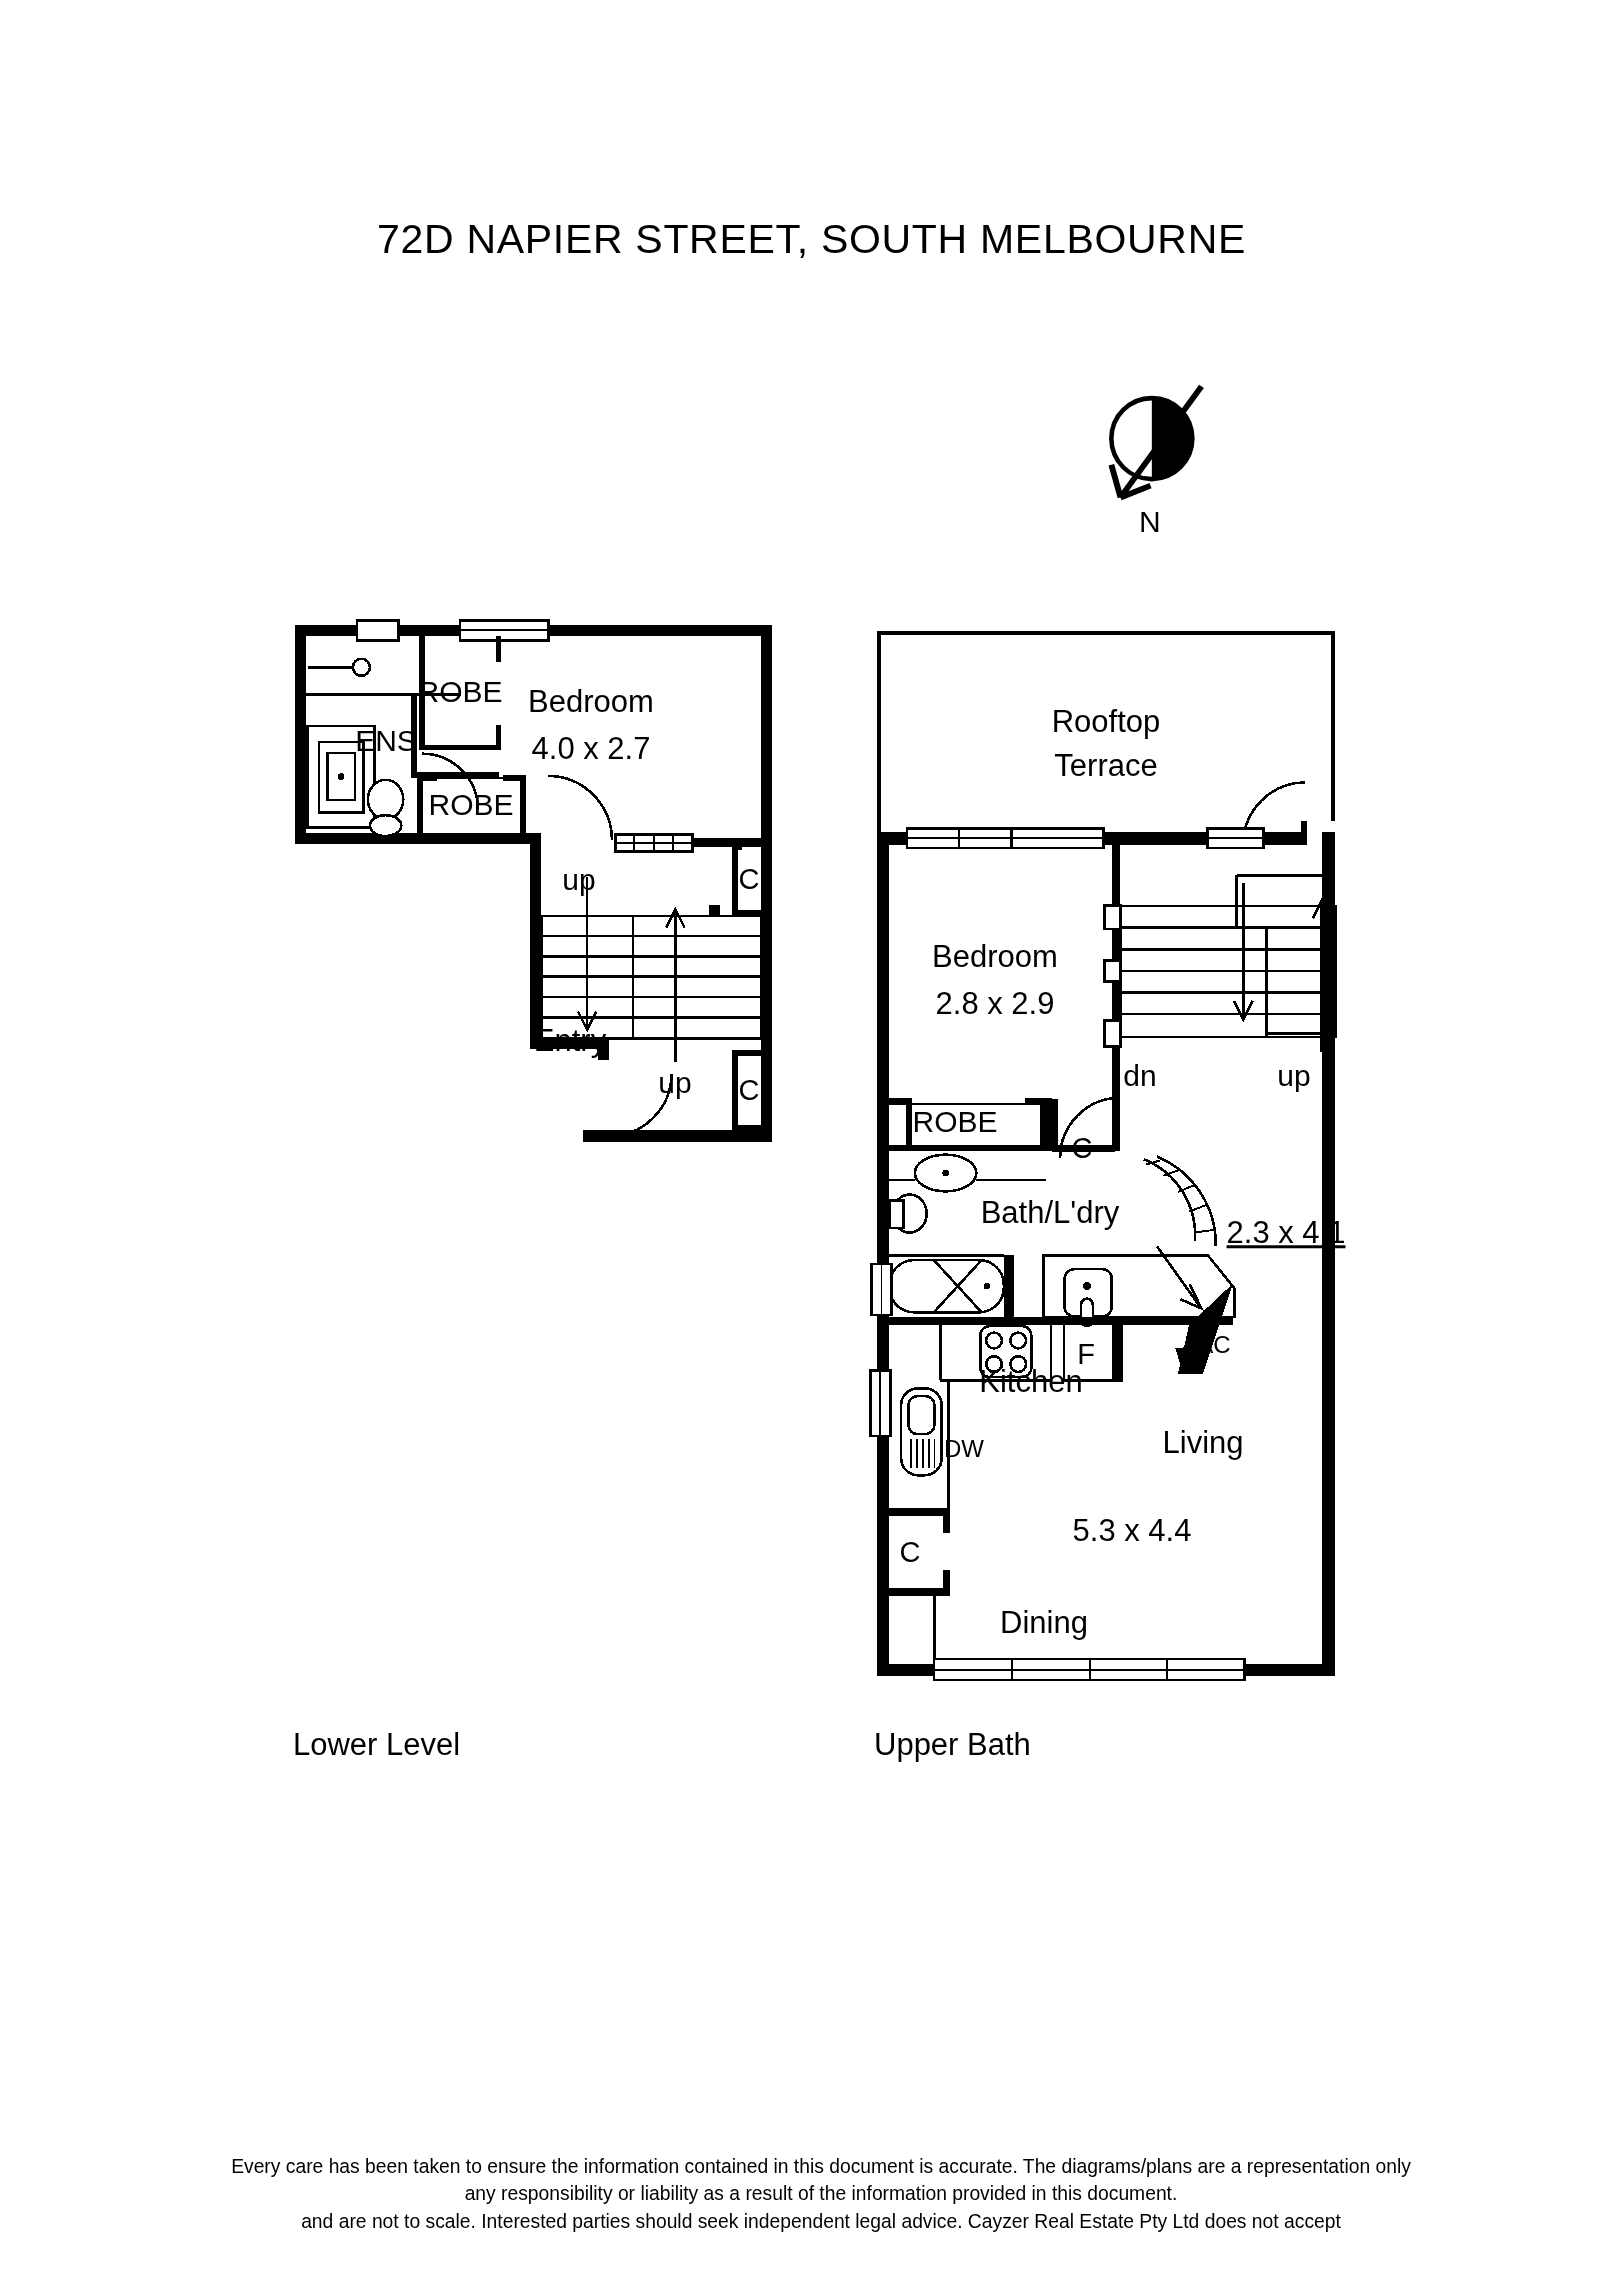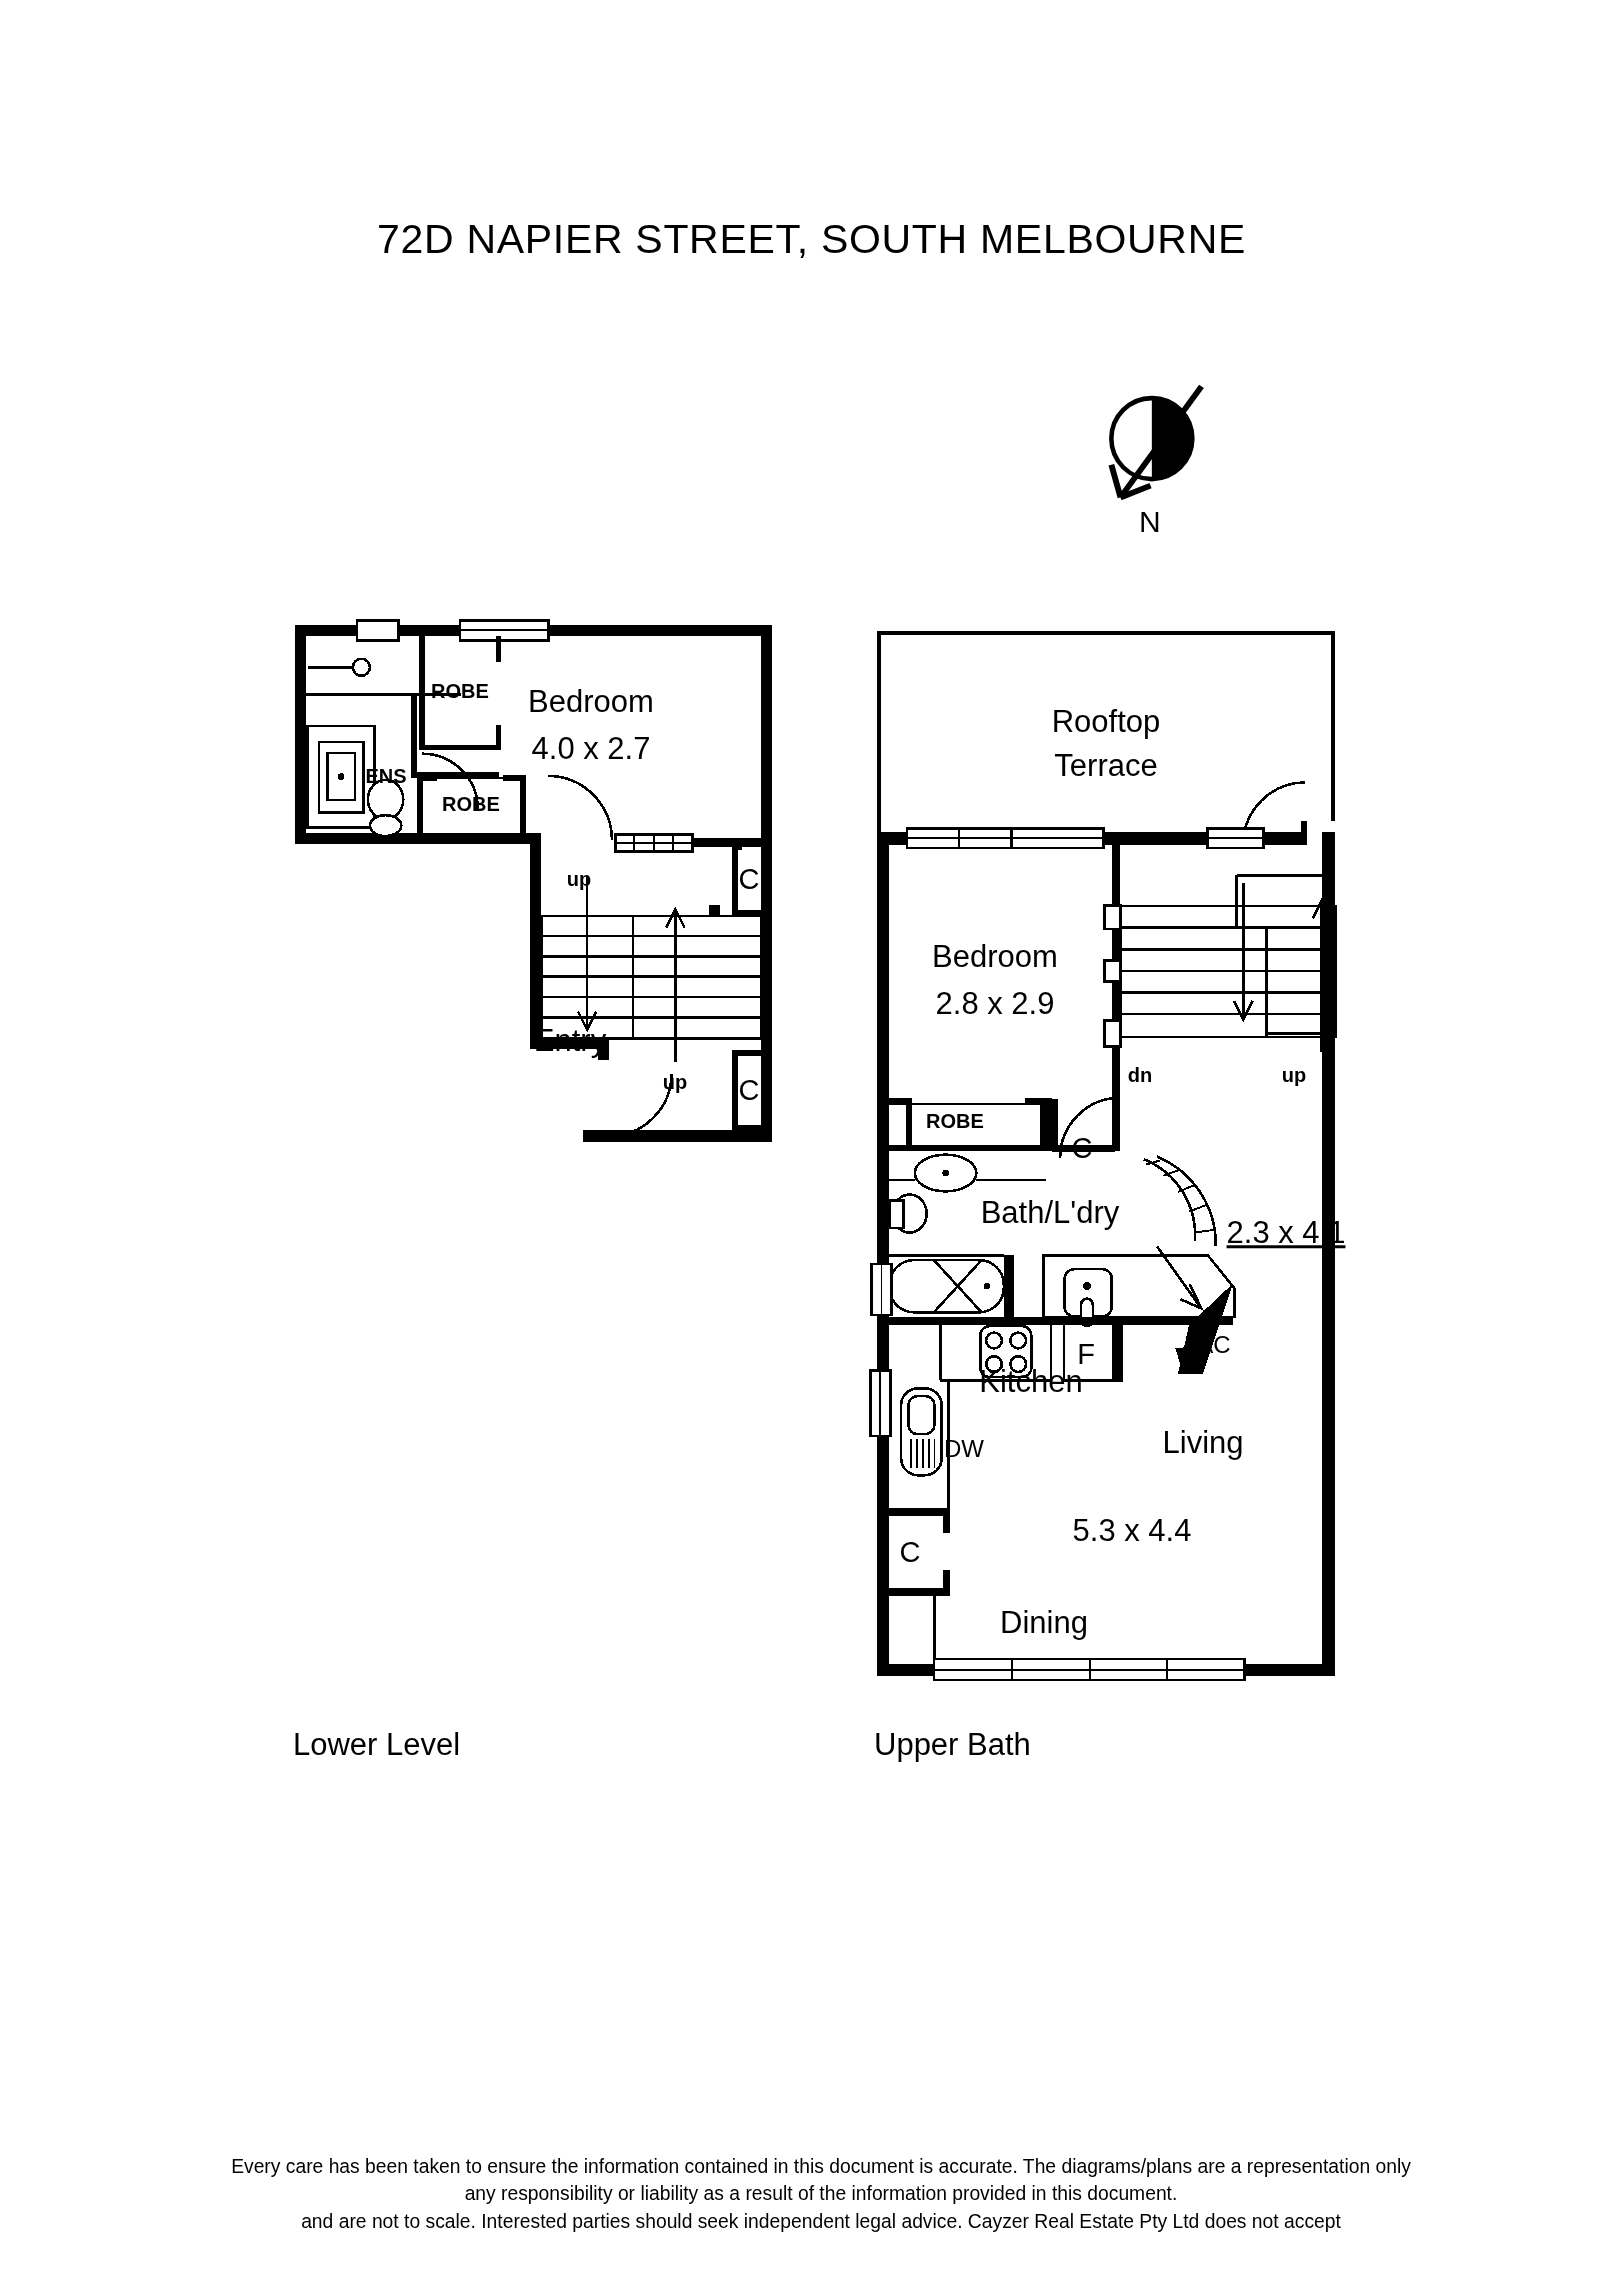--- a/index.html
+++ b/index.html
@@ -26,21 +26,21 @@
   #stage{position:absolute;left:0;top:0;width:1623px;height:2295px;}
   #stage svg{position:absolute;left:0;top:0;}
 
   
   .lbl{position:absolute;white-space:nowrap;line-height:1.08;}
   .lbl.c{transform:translate(-50%,-50%);}
   .rot90{transform:translate(-50%,-50%) rotate(-90deg);transform-origin:center center;}
 
   .t-room{font-size:31px;}
   .t-dim{font-size:31px;text-align:center;}
-  .t-small{font-size:20px;font-weight:bold;}
+  .t-small{font-size:30px;}
   .t-tiny{font-size:24px;}
   .t-cap{font-size:29px;}
   .t-level{font-size:31px;}
 
   
   #footer{
     position:absolute;left:0;right:0;bottom:60px;text-align:center;
     font-size:19.3px;line-height:1.42;
   }
   #footer div{white-space:nowrap;padding-left:19px;}
@@ -319,21 +319,21 @@
         <line x1="1546" y1="2536" x2="1546" y2="2568" stroke="#000" stroke-width="3"></line>
         <line x1="1665" y1="2536" x2="1665" y2="2568" stroke="#000" stroke-width="3"></line>
         <line x1="1784" y1="2536" x2="1784" y2="2568" stroke="#000" stroke-width="3"></line>
 
       </g>
     </svg>
 
     <div class="lbl c t-room" style="left:591px;top:702px;">Bedroom</div>
     <div class="lbl c t-dim" style="left:591px;top:749px;">4.0 x 2.7</div>
 
-    <div class="lbl c rot90 t-small" style="left:386px;top:741px;margin-top:36px;">ENS</div>
+    <div class="lbl c rot90 t-small" style="left:386px;top:741px;">ENS</div>
 
     <div class="lbl c rot90 t-small" style="left:460px;top:692px;">ROBE</div>
 
     <div class="lbl c t-small" style="left:471px;top:805px;">ROBE</div>
 
     <div class="lbl c t-small" style="left:579px;top:880px;">up</div>
     <div class="lbl c t-small" style="left:675px;top:1083px;">up</div>
 
     <div class="lbl c t-cap" style="left:749px;top:880px;">C</div>
     <div class="lbl c t-cap" style="left:749px;top:1091px;">C</div>

